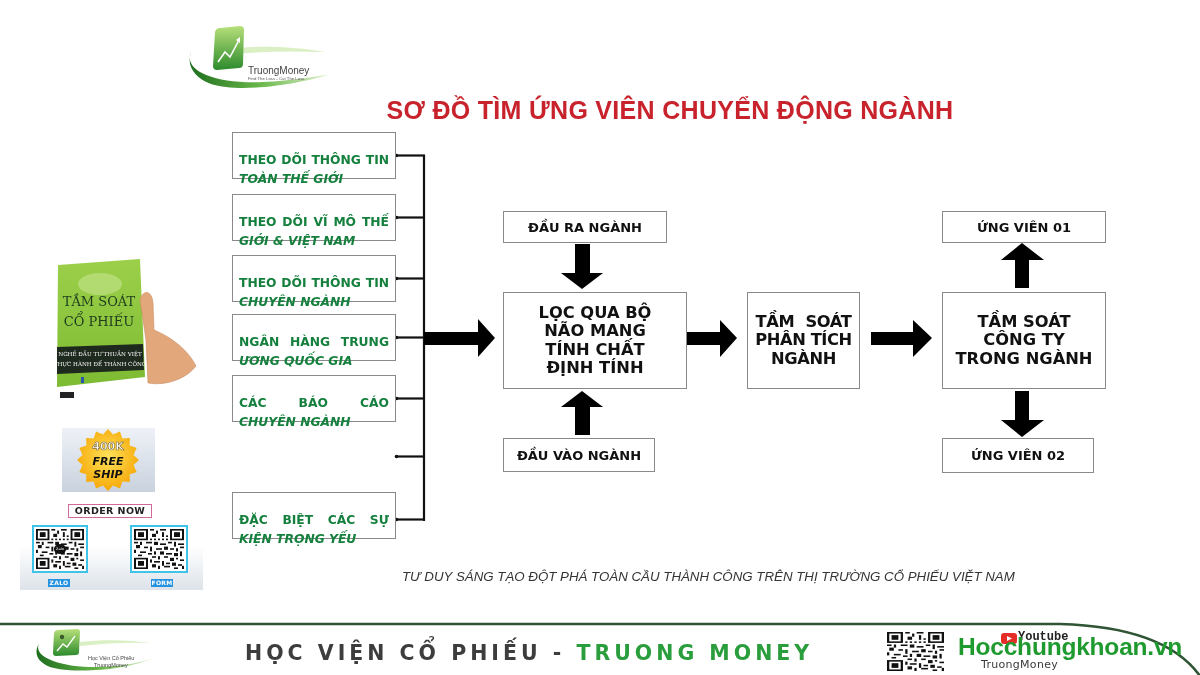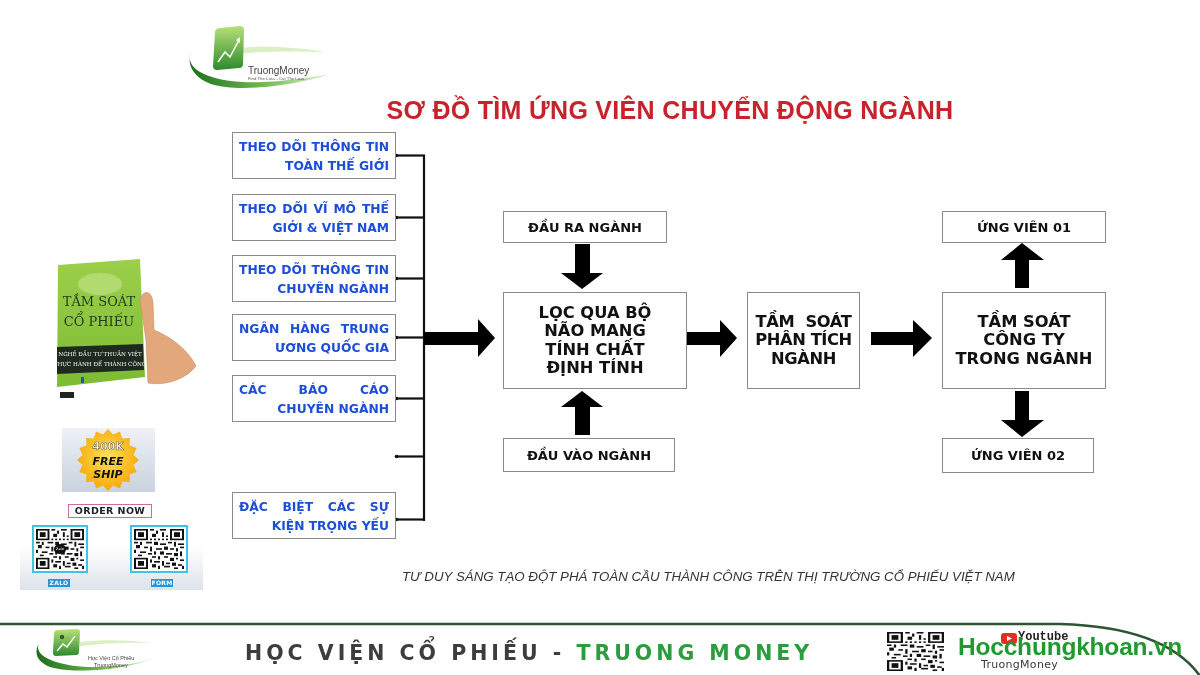--- a/index.html
+++ b/index.html
@@ -8,25 +8,25 @@
   .abs { position:absolute; }
   svg.overlay { position:absolute; left:0; top:0; width:1200px; height:675px; pointer-events:none; }
 
   
   #title { position:absolute; left:380px; top:67px; width:580px; text-align:center; white-space:nowrap;
            font-family:"Liberation Sans", sans-serif; font-weight:bold; font-size:25px; letter-spacing:0.3px;
            color:#c8232c; line-height:30px;margin-top:28px; }
 
   
   .src-box { position:absolute; left:232px; width:164px; height:47px; box-sizing:border-box;
-             border:1.3px solid #8a8a8a; padding:5px 6px 0 6px; background:#fff;
-             font-weight:bold; font-size:12.3px; line-height:19px; color:#1d4ed8; }
+             border:1.3px solid #8a8a8a; padding:18px 6px 0 6px; background:#fff;
+             font-weight:bold; font-size:12.3px; line-height:19px; color:#15803d; }
   .ln { white-space:nowrap; overflow:visible; }
   .j { text-align:justify; text-align-last:justify; }
-  .c { text-align:right; }
+  .c { text-align:left;font-style:italic; }
   .box { position:absolute; box-sizing:border-box; border:1.3px solid #8a8a8a; background:#fff;
          display:flex; flex-direction:column; align-items:center; justify-content:center;
          font-weight:bold; color:#111; text-align:center; }
   .box.small { font-size:13px; }
   .box.big { font-size:16.3px; line-height:18.3px; }
   .box.big .ln { display:block; }
   #industry-box .ln { letter-spacing:-0.4px; }
 
   #tagline { position:absolute; left:402px; top:569px; white-space:nowrap;
              font-family:"Liberation Sans", sans-serif; font-style:italic; font-size:13.3px; color:#333; }
@@ -271,21 +271,21 @@
     <span>ĐẦU RA NGÀNH</span>
   </div>
 
   <div class="box big" style="left:503px;top:292px;width:184px;height:97px">
     <span class="ln">LỌC QUA BỘ</span>
     <span class="ln">NÃO MANG</span>
     <span class="ln">TÍNH CHẤT</span>
     <span class="ln">ĐỊNH TÍNH</span>
   </div>
 
-  <div class="box small" style="left:503px;top:438px;width:172px;height:34px">
+  <div class="box small" style="left:503px;top:438px;width:152px;height:34px">
     <span>ĐẦU VÀO NGÀNH</span>
   </div>
 
   <div id="industry-box" class="box big" style="left:747px;top:292px;width:113px;height:97px">
     <span class="ln" style="word-spacing:6px">TẦM SOÁT</span>
     <span class="ln">PHÂN TÍCH</span>
     <span class="ln">NGÀNH</span>
   </div>
 
   <div class="box big" style="left:942px;top:292px;width:164px;height:97px">

